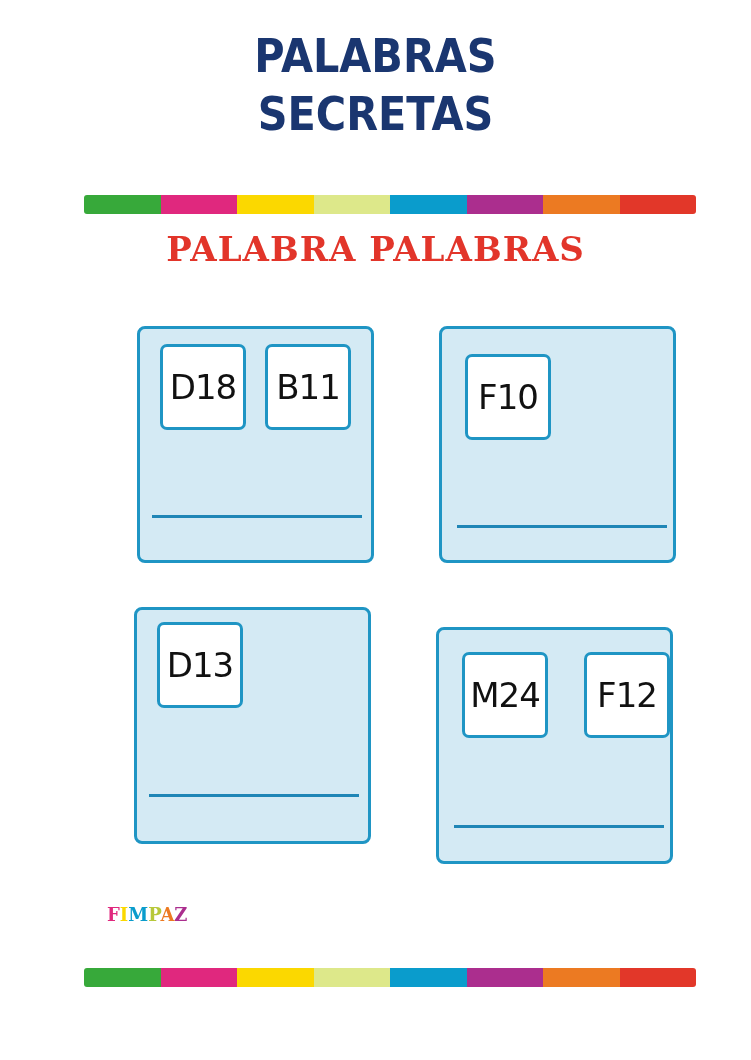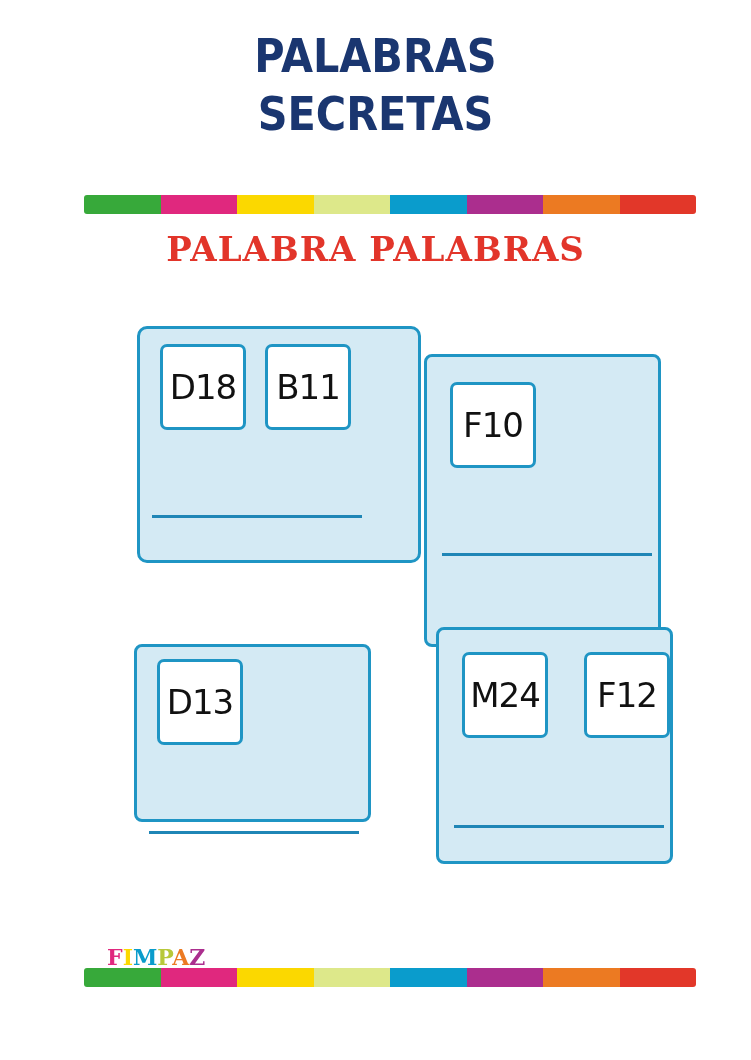--- a/index.html
+++ b/index.html
@@ -6,53 +6,53 @@
   body{width:751px;height:1060px;position:relative;overflow:hidden;font-family:"Liberation Sans",sans-serif;}
   .title{position:absolute;left:0;width:751px;text-align:center;color:#1a3670;font-family:"DejaVu Sans",sans-serif;font-weight:bold;font-size:46px;line-height:56px;letter-spacing:0px;transform:scaleX(0.9);}
   .t1{top:28px;}
   .t2{top:86px;}
   .bar{position:absolute;left:84px;width:612px;height:19px;display:flex;border-radius:3px;overflow:hidden;}
   .bar .seg{flex:1;height:100%;}
   .subtitle{position:absolute;top:226px;left:0;width:751px;text-align:center;color:#e2352a;font-family:"DejaVu Serif",serif;font-weight:bold;font-size:34px;letter-spacing:1px;line-height:46px;}
   .card{position:absolute;width:232px;height:232px;background:#d4eaf4;border:3px solid #1f95c4;border-radius:8px;box-sizing:border-box;}
   .tile{position:absolute;width:86px;height:86px;background:#ffffff;border:3px solid #1f95c4;border-radius:7px;box-sizing:border-box;display:flex;align-items:center;justify-content:center;font-family:"DejaVu Sans",sans-serif;font-size:34px;color:#111;letter-spacing:-1px;}
   .line{position:absolute;height:3px;background:#1f86b6;}
-  .brand{position:absolute;left:107px;top:944px;font-family:"DejaVu Serif",serif;font-weight:bold;font-size:22px;letter-spacing:0px;}
+  .brand{position:absolute;left:107px;top:904px;font-family:"DejaVu Serif",serif;font-weight:bold;font-size:18px;letter-spacing:0px;}
 </style>
 </head>
 <body>
 
 <div class="title t1">PALABRAS</div>
 <div class="title t2">SECRETAS</div>
 
 <div class="bar" style="top:195px;">
   <div class="seg" style="background: rgb(55, 169, 58);"></div>
   <div class="seg" style="background: rgb(224, 40, 126);"></div>
   <div class="seg" style="background: rgb(251, 216, 0);"></div>
   <div class="seg" style="background: rgb(221, 232, 138);"></div>
   <div class="seg" style="background: rgb(10, 156, 204);"></div>
   <div class="seg" style="background: rgb(171, 46, 142);"></div>
   <div class="seg" style="background: rgb(236, 122, 34);"></div>
   <div class="seg" style="background: rgb(226, 55, 41);"></div>
 </div>
 
 <div class="subtitle">PALABRA PALABRAS</div>
 
-<div class="card" style="left:137px;top:326px;width:284px;height:237px;border-radius:10px;">
+<div class="card" style="left:137px;top:326px;width:237px;height:237px;">
   <div class="tile" style="left:20px;top:15px;">D18</div>
   <div class="tile" style="left:125px;top:15px;">B11</div>
   <div class="line" style="left:12px;top:186px;width:210px;"></div>
 </div>
 
-<div class="card" style="left:424px;top:326px;width:237px;height:293px;margin-top:28px;">
+<div class="card" style="left:439px;top:326px;width:237px;height:237px;">
   <div class="tile" style="left:23px;top:25px;">F10</div>
   <div class="line" style="left:15px;top:196px;width:210px;"></div>
 </div>
 
-<div class="card" style="left:134px;top:644px;width:237px;height:178px;">
+<div class="card" style="left:134px;top:607px;width:237px;height:237px;">
   <div class="tile" style="left:20px;top:12px;">D13</div>
   <div class="line" style="left:12px;top:184px;width:210px;"></div>
 </div>
 
 <div class="card" style="left:436px;top:627px;width:237px;height:237px;">
   <div class="tile" style="left:23px;top:22px;">M24</div>
   <div class="tile" style="left:145px;top:22px;">F12</div>
   <div class="line" style="left:15px;top:195px;width:210px;"></div>
 </div>
 

